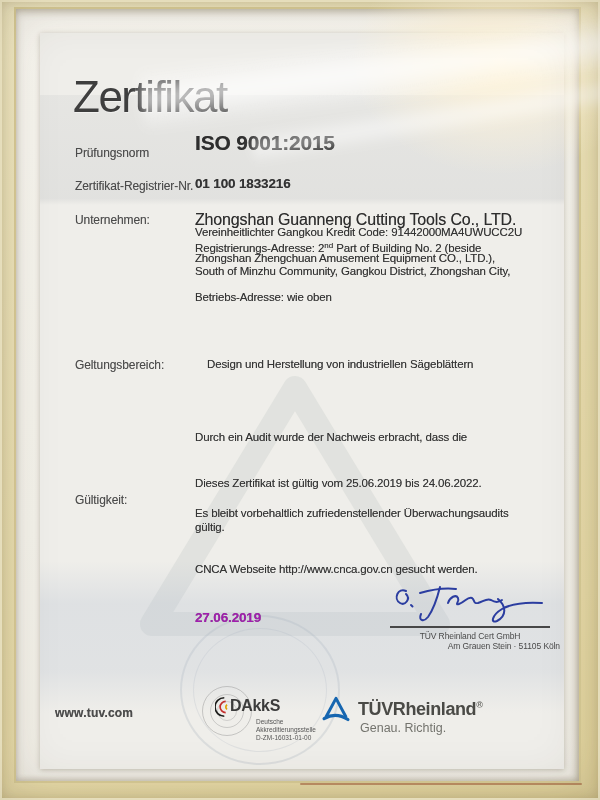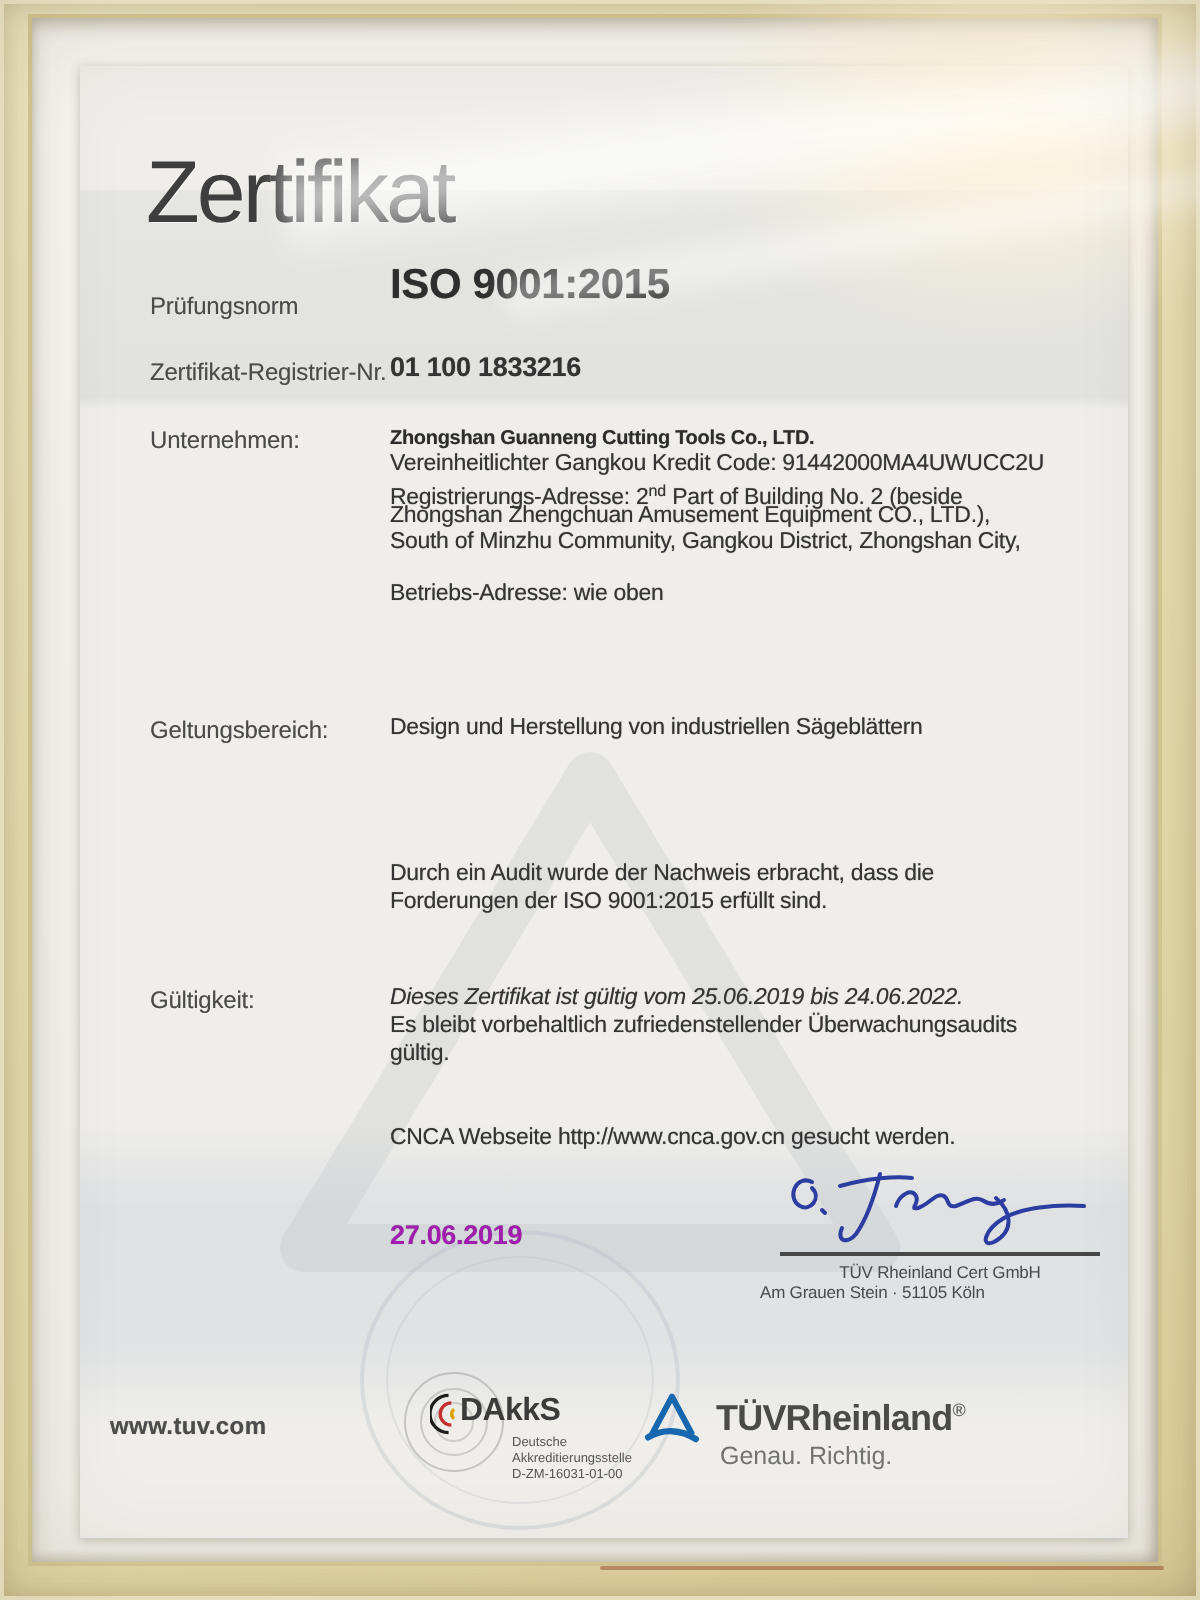--- a/index.html
+++ b/index.html
@@ -53,36 +53,36 @@
   .lbl { z-index:2; white-space:nowrap; left:35px; font-size:12px; color:#4b4b4b;
        letter-spacing:-.1px; text-shadow:0 0 .3px rgba(70,70,70,.4); }
   .title { left:33px; top:42px; z-index:2; font-size:44px; color:#3e3e3e;
        letter-spacing:-1.5px; line-height:1; text-shadow:.6px .6px 0 rgba(255,255,255,.45); }
   .norm-label { top:113px; }
   .norm-value { left:155px; top:103px; font-size:21px; font-weight:700; color:#2e2e2e; letter-spacing:-.2px; }
   .reg-label { top:146px; }
   .reg-value { left:155px; top:144px; font-size:13.5px; font-weight:700; color:#333; }
   .company-label { top:180px; }
   .l155 { left:155px; }
-  .c1 { top:180px; font-weight:700; font-size:10px; color:#2d2d2d; }
+  .c1 { top:180px; font-weight:400; font-size:16px; color:#2d2d2d; }
   .c2 { top:193px; } .c3 { top:206px; } .c4 { top:219px; }
   .c5 { top:232px; } .c6 { top:245px; } .c7 { top:258px; }
   sup.nd { font-size:8px; vertical-align:4px; letter-spacing:0; }
   .scope-label { top:325px; }
-  .scope-value { top:325px; }
+  .scope-value { top:325px;margin-left:12px; }
   .a1 { top:398px; } .a2 { top:412px; }
   .validity-label { top:460px; }
-  .v1 { top:460px;font-style:italic; } .v2 { top:474px; } .v3 { top:488px; }
+  .v1 { top:444px; } .v2 { top:474px; } .v3 { top:488px; }
   .i1 { top:516px; } .i2 { top:530px; }
   .issue-date { left:155px; top:578px; font-size:13.5px; font-weight:700; color:#a21caf; }
   .sign-svg { left:352px; top:546px; width:160px; height:48px; z-index:3; }
   .sign-line { left:350px; top:593px; width:160px; height:1.5px; background:#474747; z-index:2; }
   .sign-org { left:340px; top:599px; width:180px; text-align:center; font-size:8.5px;
       line-height:9.5px; color:#4a4a4a; z-index:2; white-space:nowrap; letter-spacing:-.1px; }
-  .sign-addr { left:340px; top:609px; width:180px; text-align:left; font-size:8.5px;
+  .sign-addr { left:340px; top:609px; width:180px; text-align:right; font-size:8.5px;
       line-height:9.5px; color:#4a4a4a; z-index:2; white-space:nowrap; letter-spacing:-.1px; }
   
   .www { left:15px; top:674px; font-size:12px; font-weight:700; color:#4c4c4c; letter-spacing:.2px; }
   .iaf { left:112px; top:661px; width:60px; height:41px; background:#24418f; border-radius:50%;
       z-index:2; box-shadow:0 0 0 1px rgba(36,65,143,.5); }
   .iaf::before { content:""; position:absolute; inset:3.5px; border:1.4px solid rgba(255,255,255,.9); border-radius:50%; }
   .iaf-text { position:absolute; inset:0; display:flex; align-items:center; justify-content:center;
       color:#fff; font-weight:700; font-size:15px; letter-spacing:.5px; }
   .dakks-rings { left:162px; top:653px; width:50px; height:50px; border-radius:50%;
       border:1px solid rgba(145,145,145,.45); z-index:1; }
@@ -125,21 +125,20 @@
     <div class="t l155 c2">Vereinheitlichter Gangkou Kredit Code: 91442000MA4UWUCC2U</div>
     <div class="t l155 c3"><span>Registrierungs-Adresse: 2</span><sup class="nd">nd</sup><span> Part of Building No. 2 (beside</span></div>
     <div class="t l155 c4">Zhongshan Zhengchuan Amusement Equipment CO., LTD.),</div>
     <div class="t l155 c5">South of Minzhu Community, Gangkou District, Zhongshan City,</div>
     <div class="t l155 c7">Betriebs-Adresse: wie oben</div>
 
     <div class="lbl scope-label">Geltungsbereich:</div>
     <div class="t l155 scope-value">Design und Herstellung von industriellen Sägeblättern</div>
 
     <div class="t l155 a1">Durch ein Audit wurde der Nachweis erbracht, dass die</div>
-    <div class="t l155 a2">Forderungen der ISO 9001:2015 erfüllt sind.</div>
 
     <div class="lbl validity-label">Gültigkeit:</div>
     <div class="t l155 v1">Dieses Zertifikat ist gültig vom 25.06.2019 bis 24.06.2022.</div>
     <div class="t l155 v2">Es bleibt vorbehaltlich zufriedenstellender Überwachungsaudits</div>
     <div class="t l155 v3">gültig.</div>
 
     <div class="t l155 i2">CNCA Webseite http://www.cnca.gov.cn gesucht werden.</div>
 
     <div class="t issue-date">27.06.2019</div>
     <svg class="sign-svg" viewBox="0 0 160 48">

